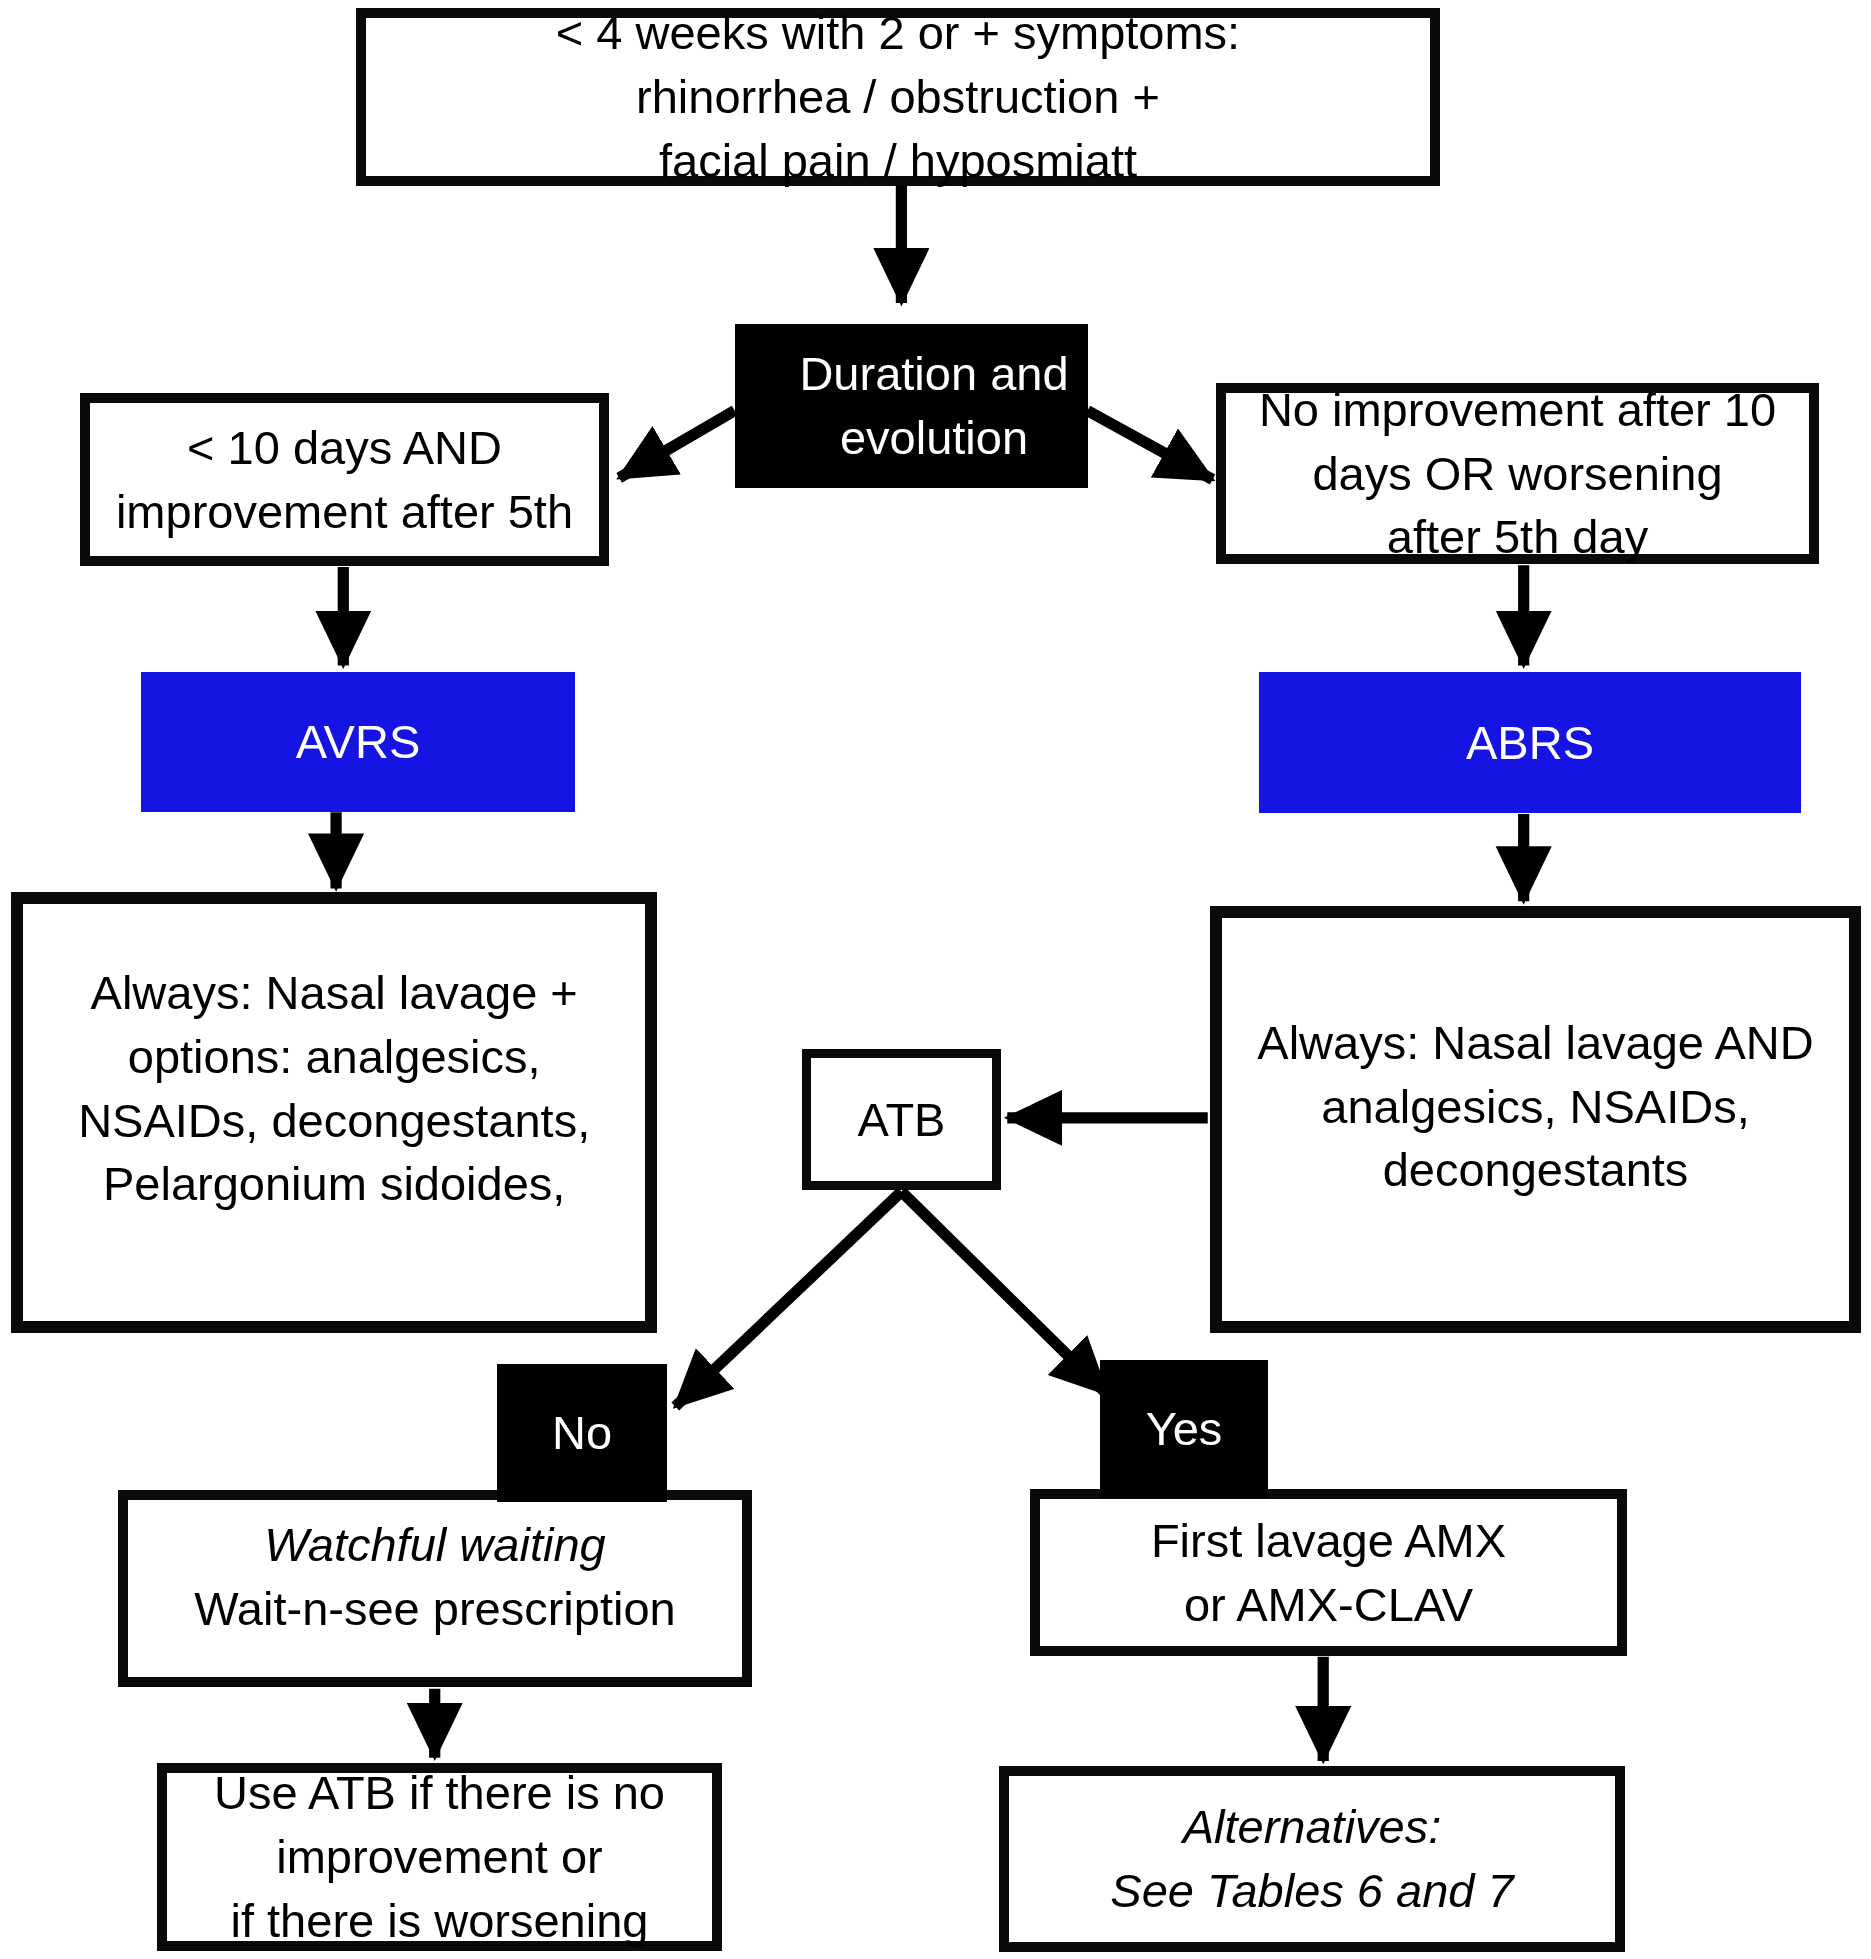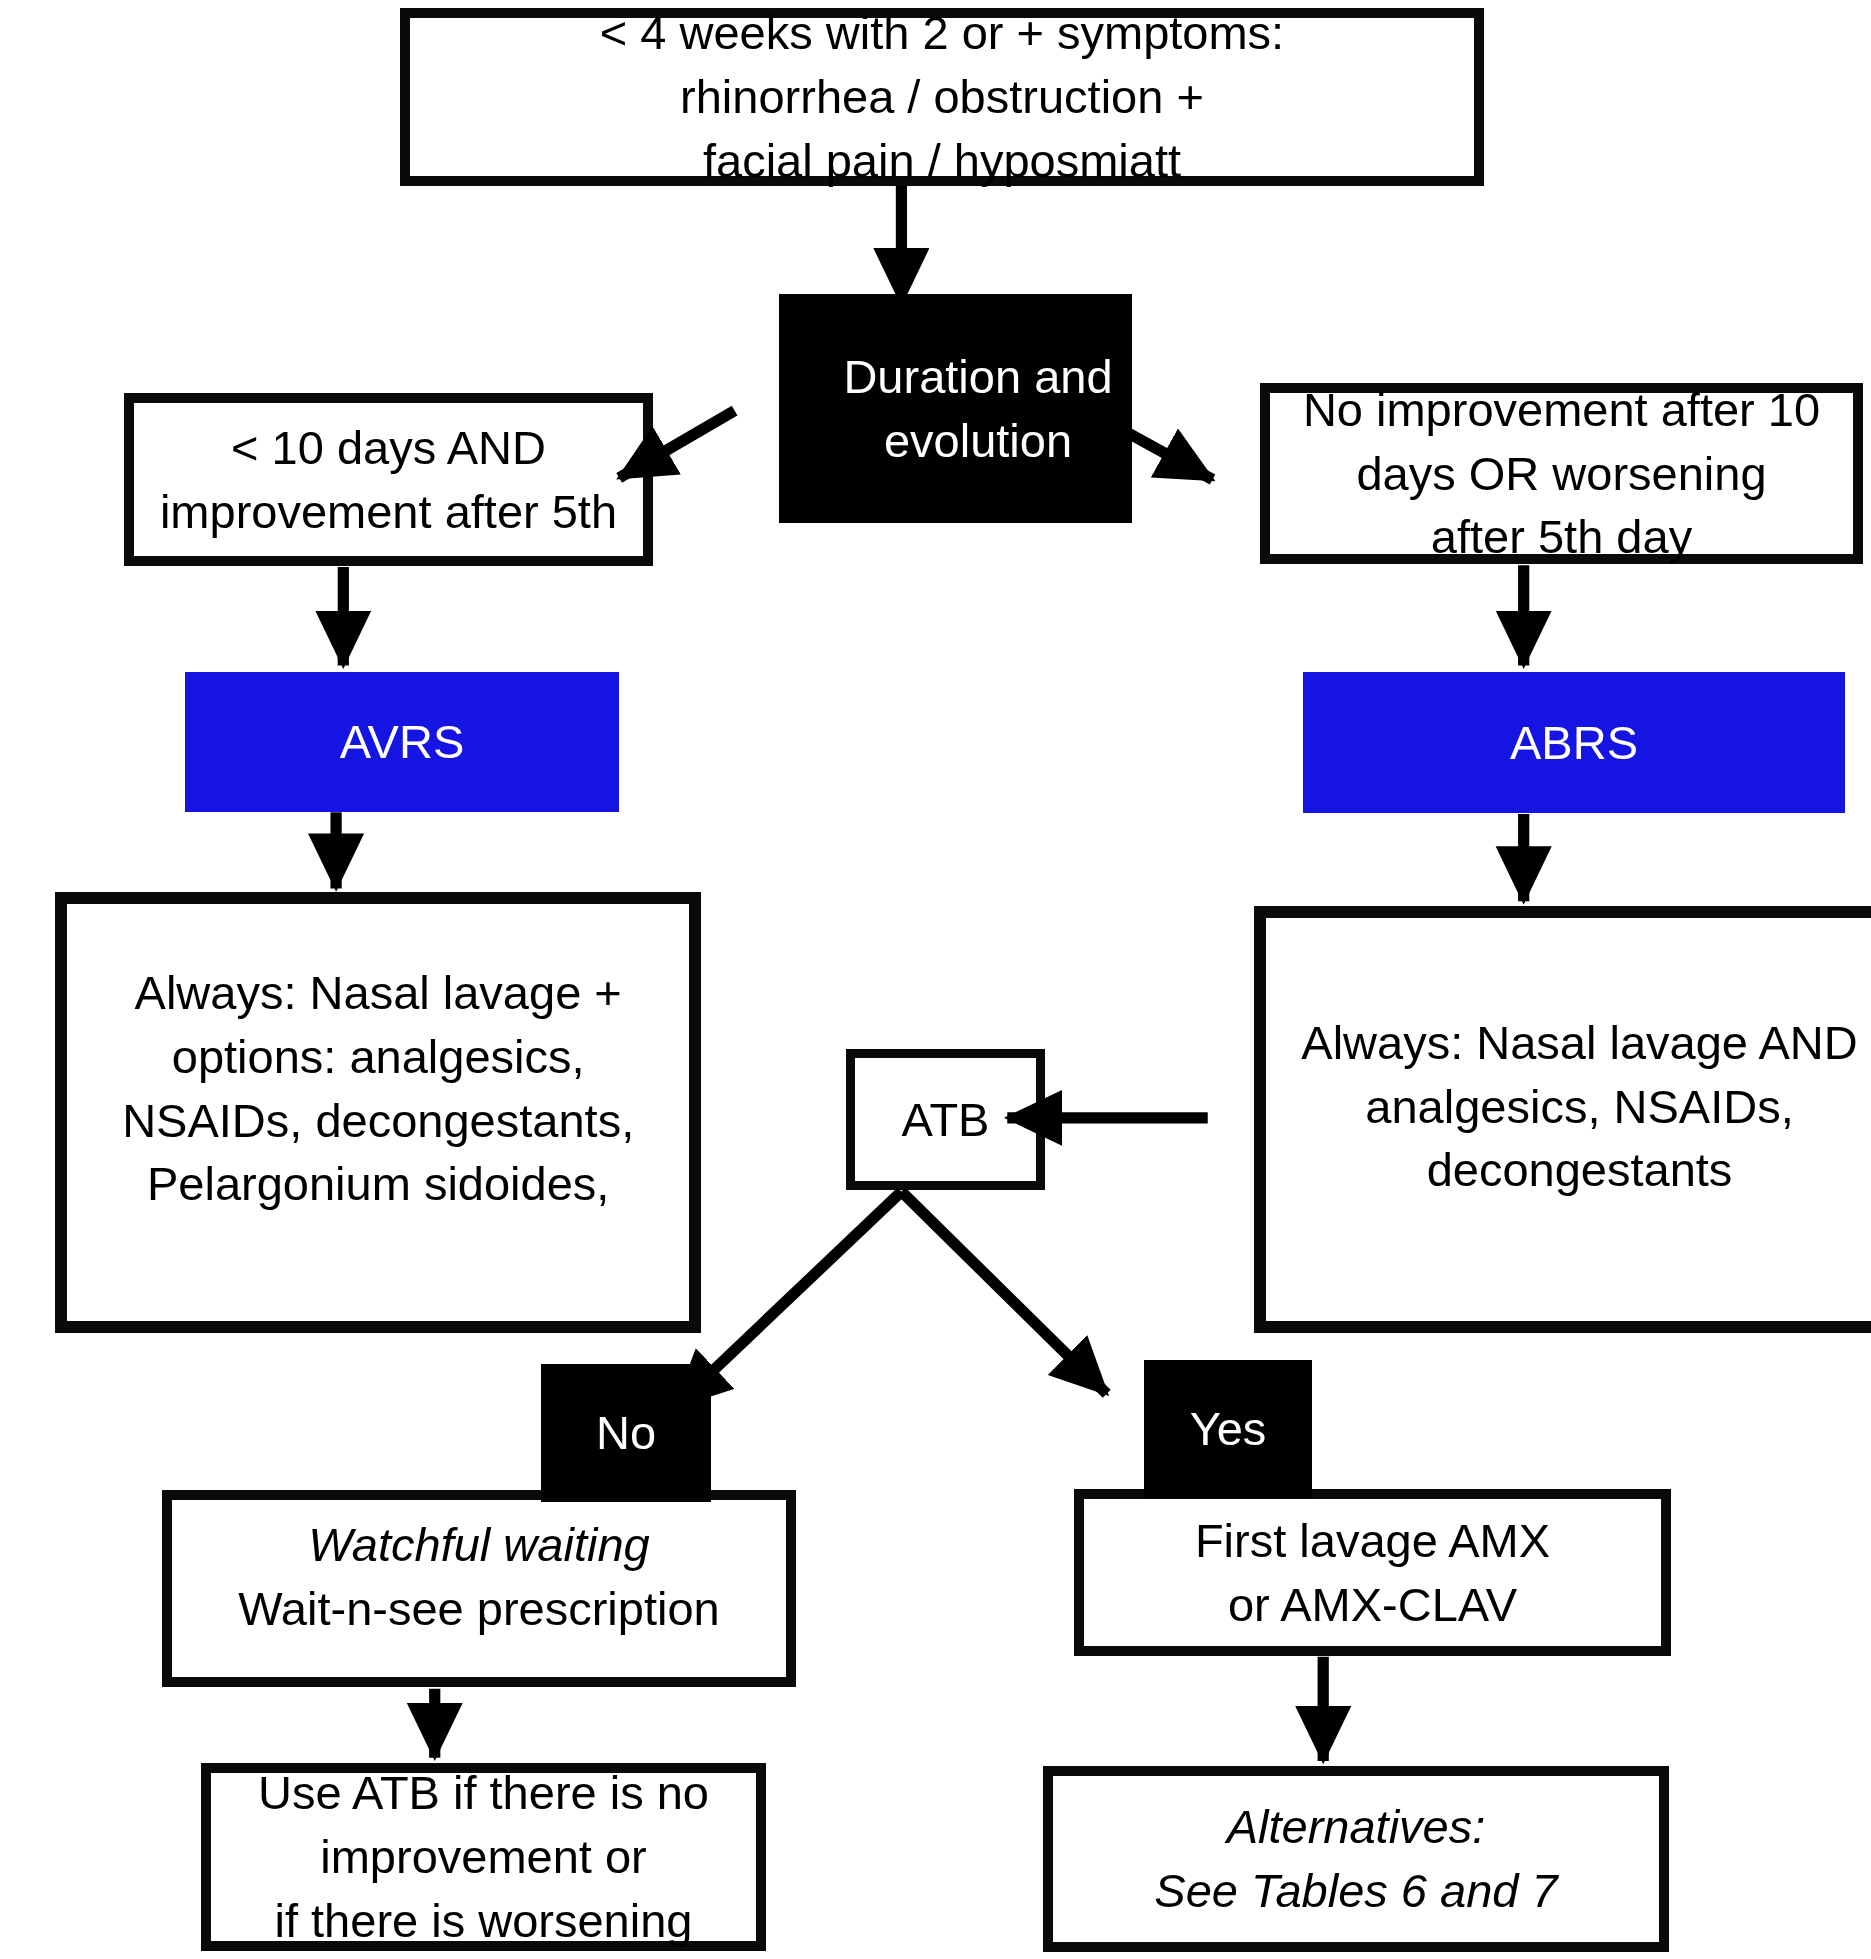--- a/index.html
+++ b/index.html
@@ -1,42 +1,42 @@
 <!DOCTYPE html>
 <html style="font-size:13px"><head>
 <meta charset="utf-8">
 <style>
   html,body{margin:0;padding:0;background:#ffffff;}
   body{width:1871px;height:1959px;position:relative;overflow:hidden;
        font-family:"Liberation Sans","DejaVu Sans",sans-serif;color:#000;}
   .stage{position:absolute;left:0;top:0;width:1871px;height:1959px;}
   .node{position:absolute;box-sizing:border-box;display:flex;flex-direction:column;
         justify-content:center;align-items:center;text-align:center;
-        font-size:47px;line-height:1.36;background:#ffffff;margin-left:44px;}
+        font-size:47px;line-height:1.36;background:#ffffff;}
   .outlined{border:10.4px solid #0a0a0a;}
   .thick{border-width:12px;}
   .black{background:#000000;color:#ffffff;border:none;}
   .blue{color:#ffffff;border:none;}
   .ln{white-space:nowrap;}
   .italic{font-style:italic;}
   svg.arrows{position:absolute;left:0;top:0;pointer-events:none;}
   svg.arrows line{stroke:#000;stroke-width:14;}
 </style>
 </head>
 <body>
 
 <div class="stage">
 
   <div class="node outlined" style="left:356px;top:8px;width:1084px;height:178px;">
     <div class="ln">&lt; 4 weeks with 2 or + symptoms:</div>
     <div class="ln">rhinorrhea / obstruction +</div>
     <div class="ln">facial pain / hyposmiatt</div>
   </div>
 
-  <div class="node black" style="left:735px;top:294px;width:353px;height:229px;padding-left:45px;">
+  <div class="node black" style="left:735px;top:324px;width:353px;height:164px;padding-left:45px;">
     <div class="ln">Duration and</div>
     <div class="ln">evolution</div>
   </div>
 
   <div class="node outlined" style="left:80px;top:393px;width:529px;height:173px;">
     <div class="ln">&lt; 10 days AND</div>
     <div class="ln">improvement after 5th</div>
   </div>
 
   <div class="node outlined" style="left:1216px;top:383px;width:603px;height:181px;">

